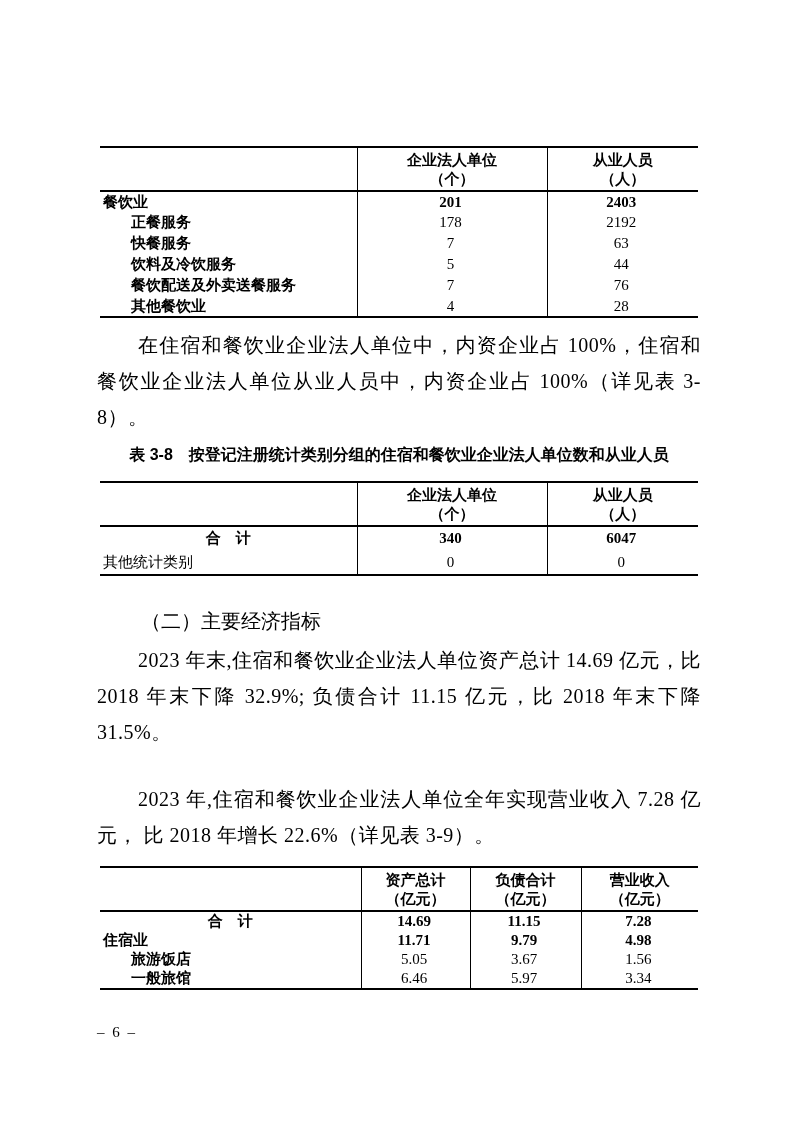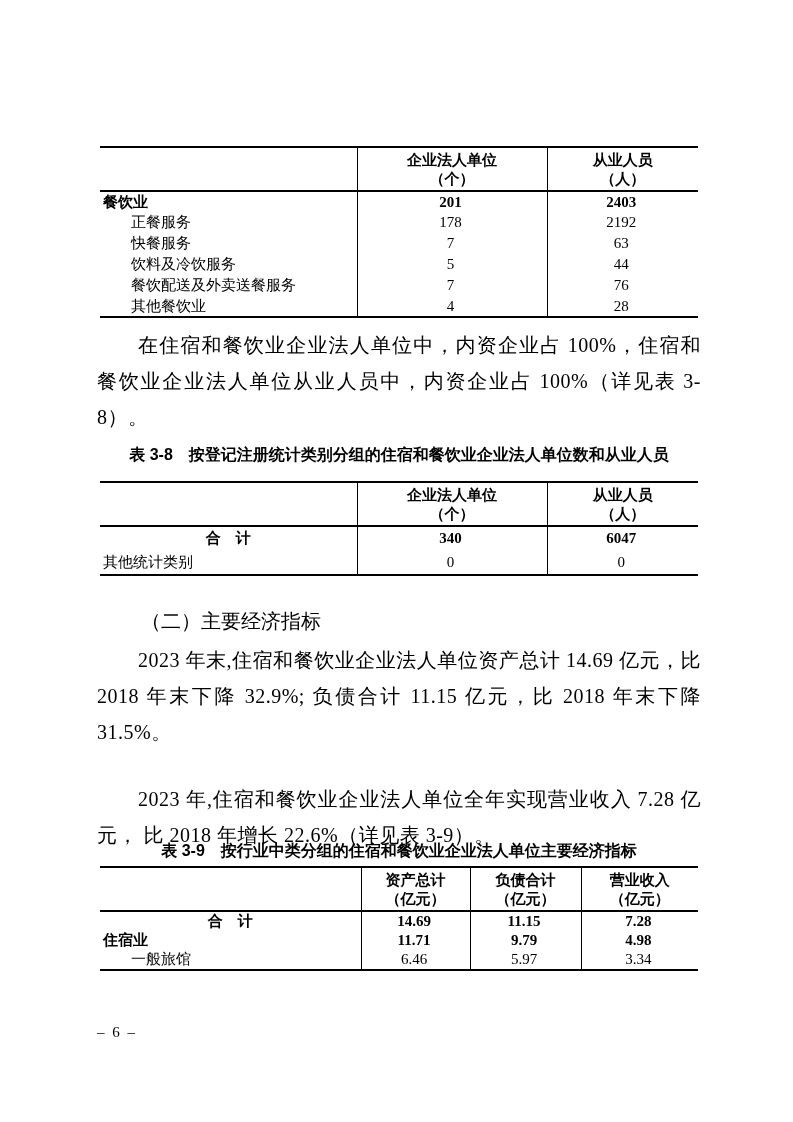--- a/index.html
+++ b/index.html
@@ -33,21 +33,21 @@
   }
   table.stat thead td{
     border-bottom:2px solid #000;
     text-align:center;vertical-align:middle;
     font-family:"Liberation Sans","DejaVu Sans",sans-serif;
     font-weight:bold;font-size:15px;line-height:19px;padding:2px 0;
   }
   table.stat td{vertical-align:middle;padding:0;}
   table.stat td.vline{border-left:1.5px solid #000;margin-left:14px;}
   table.stat td.lbl{text-align:left;padding-left:3px;white-space:nowrap;}
-  table.stat td.lbl.indent{padding-left:31px;}
+  table.stat td.lbl.indent{padding-left:31px;font-weight:bold;}
   table.stat td.lbl.center{text-align:center;padding-left:0;}
   table.stat td.num{text-align:center;padding-right:3px;font-family:"Liberation Serif","DejaVu Serif",serif;}
   table.stat tr.bold td{font-weight:bold;}
   
   .page-number{
     position:absolute;left:97px;top:1024px;
     font-size:15px;letter-spacing:2px;
   }
 </style>
 </head>
@@ -144,21 +144,20 @@
       </tr>
     </tbody>
   </table>
 
   <div class="section-heading" style="top:608px;">（二）主要经济指标</div>
 
   <div class="para" style="top:642px;">2023 年末,住宿和餐饮业企业法人单位资产总计 14.69 亿元，比 2018 年末下降 32.9%; 负债合计 11.15 亿元，比 2018 年末下降 31.5%。</div>
 
   <div class="para" style="top:749px;margin-top:32px;">2023 年,住宿和餐饮业企业法人单位全年实现营业收入 7.28 亿元， 比 2018 年增长 22.6%（详见表 3-9）。</div>
 
-  <div class="tbl-title" style="top:840px;">表 3-9　按行业中类分组的住宿和餐饮业企业法人单位主要经济指标</div>
 
   <table class="stat" style="top:866px;">
     <colgroup>
         <col style="width:261px">
         <col style="width:109px">
         <col style="width:111px">
         <col style="width:117px">
       </colgroup>
     <thead>
       <tr style="height:38px;">
@@ -184,20 +183,26 @@
         <td class="vline num">11.15</td>
         <td class="vline num">7.28</td>
       </tr>
       <tr class="bold" style="height:18.5px;">
         <td class="lbl">住宿业</td>
         <td class="vline num">11.71</td>
         <td class="vline num">9.79</td>
         <td class="vline num">4.98</td>
       </tr>
       <tr style="height:18.5px;">
+        <td class="lbl indent">旅游饭店</td>
+        <td class="vline num">5.05</td>
+        <td class="vline num">3.67</td>
+        <td class="vline num">1.56</td>
+      </tr>
+      <tr style="height:18.5px;">
         <td class="lbl indent">一般旅馆</td>
         <td class="vline num">6.46</td>
         <td class="vline num">5.97</td>
         <td class="vline num">3.34</td>
       </tr>
     </tbody>
   </table>
 
   <div class="page-number">– 6 –</div>
 

